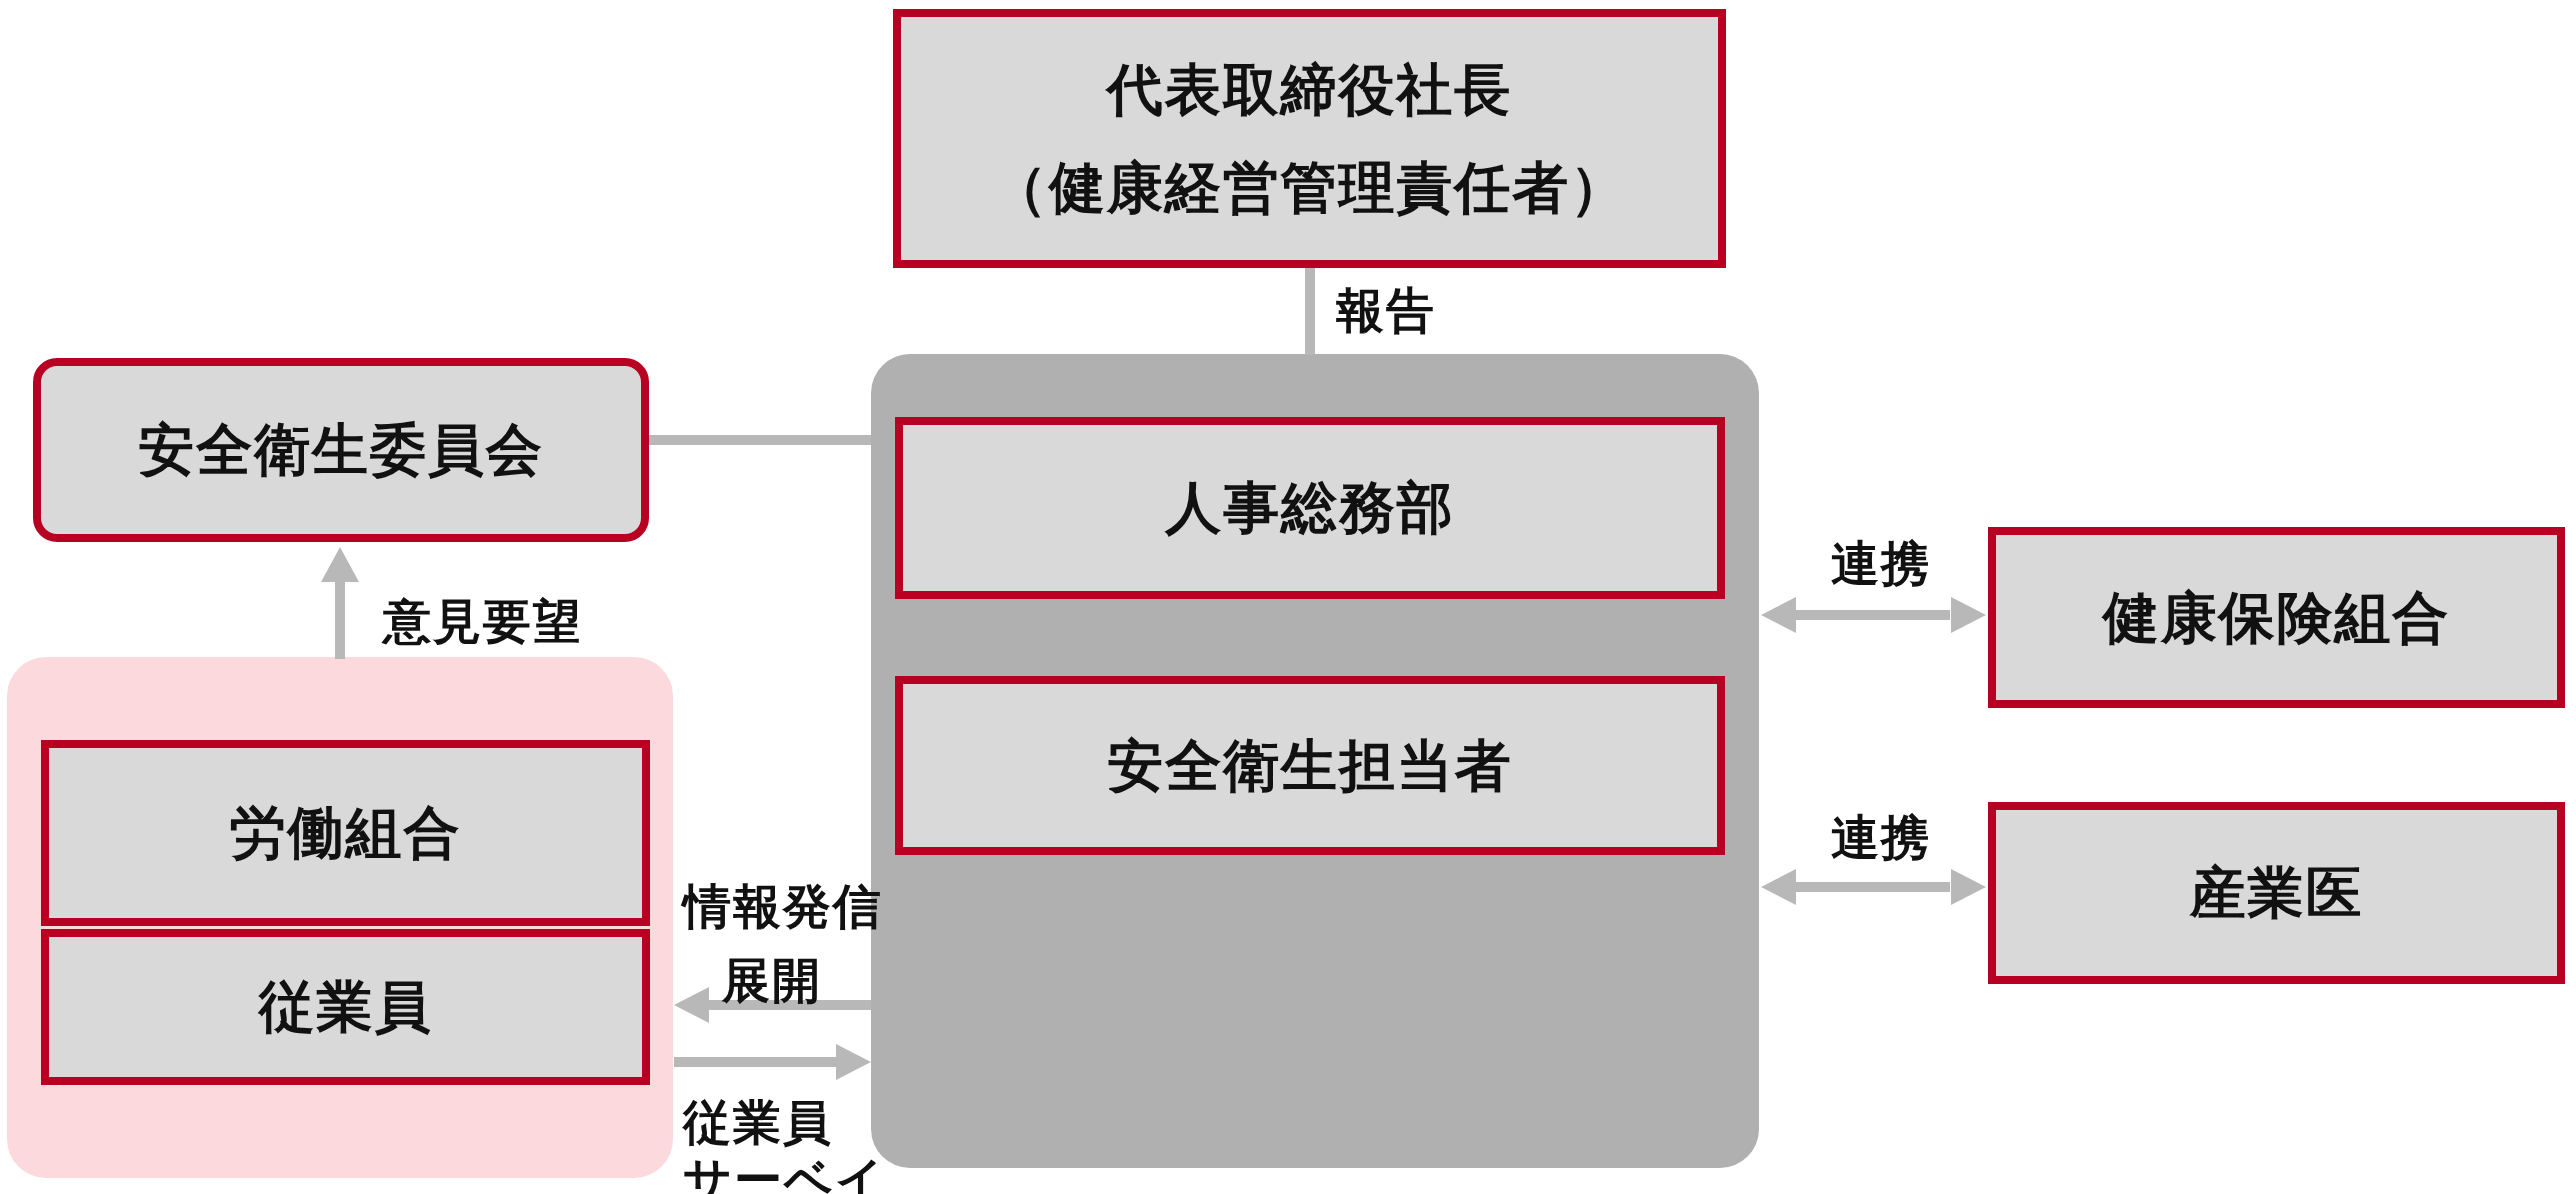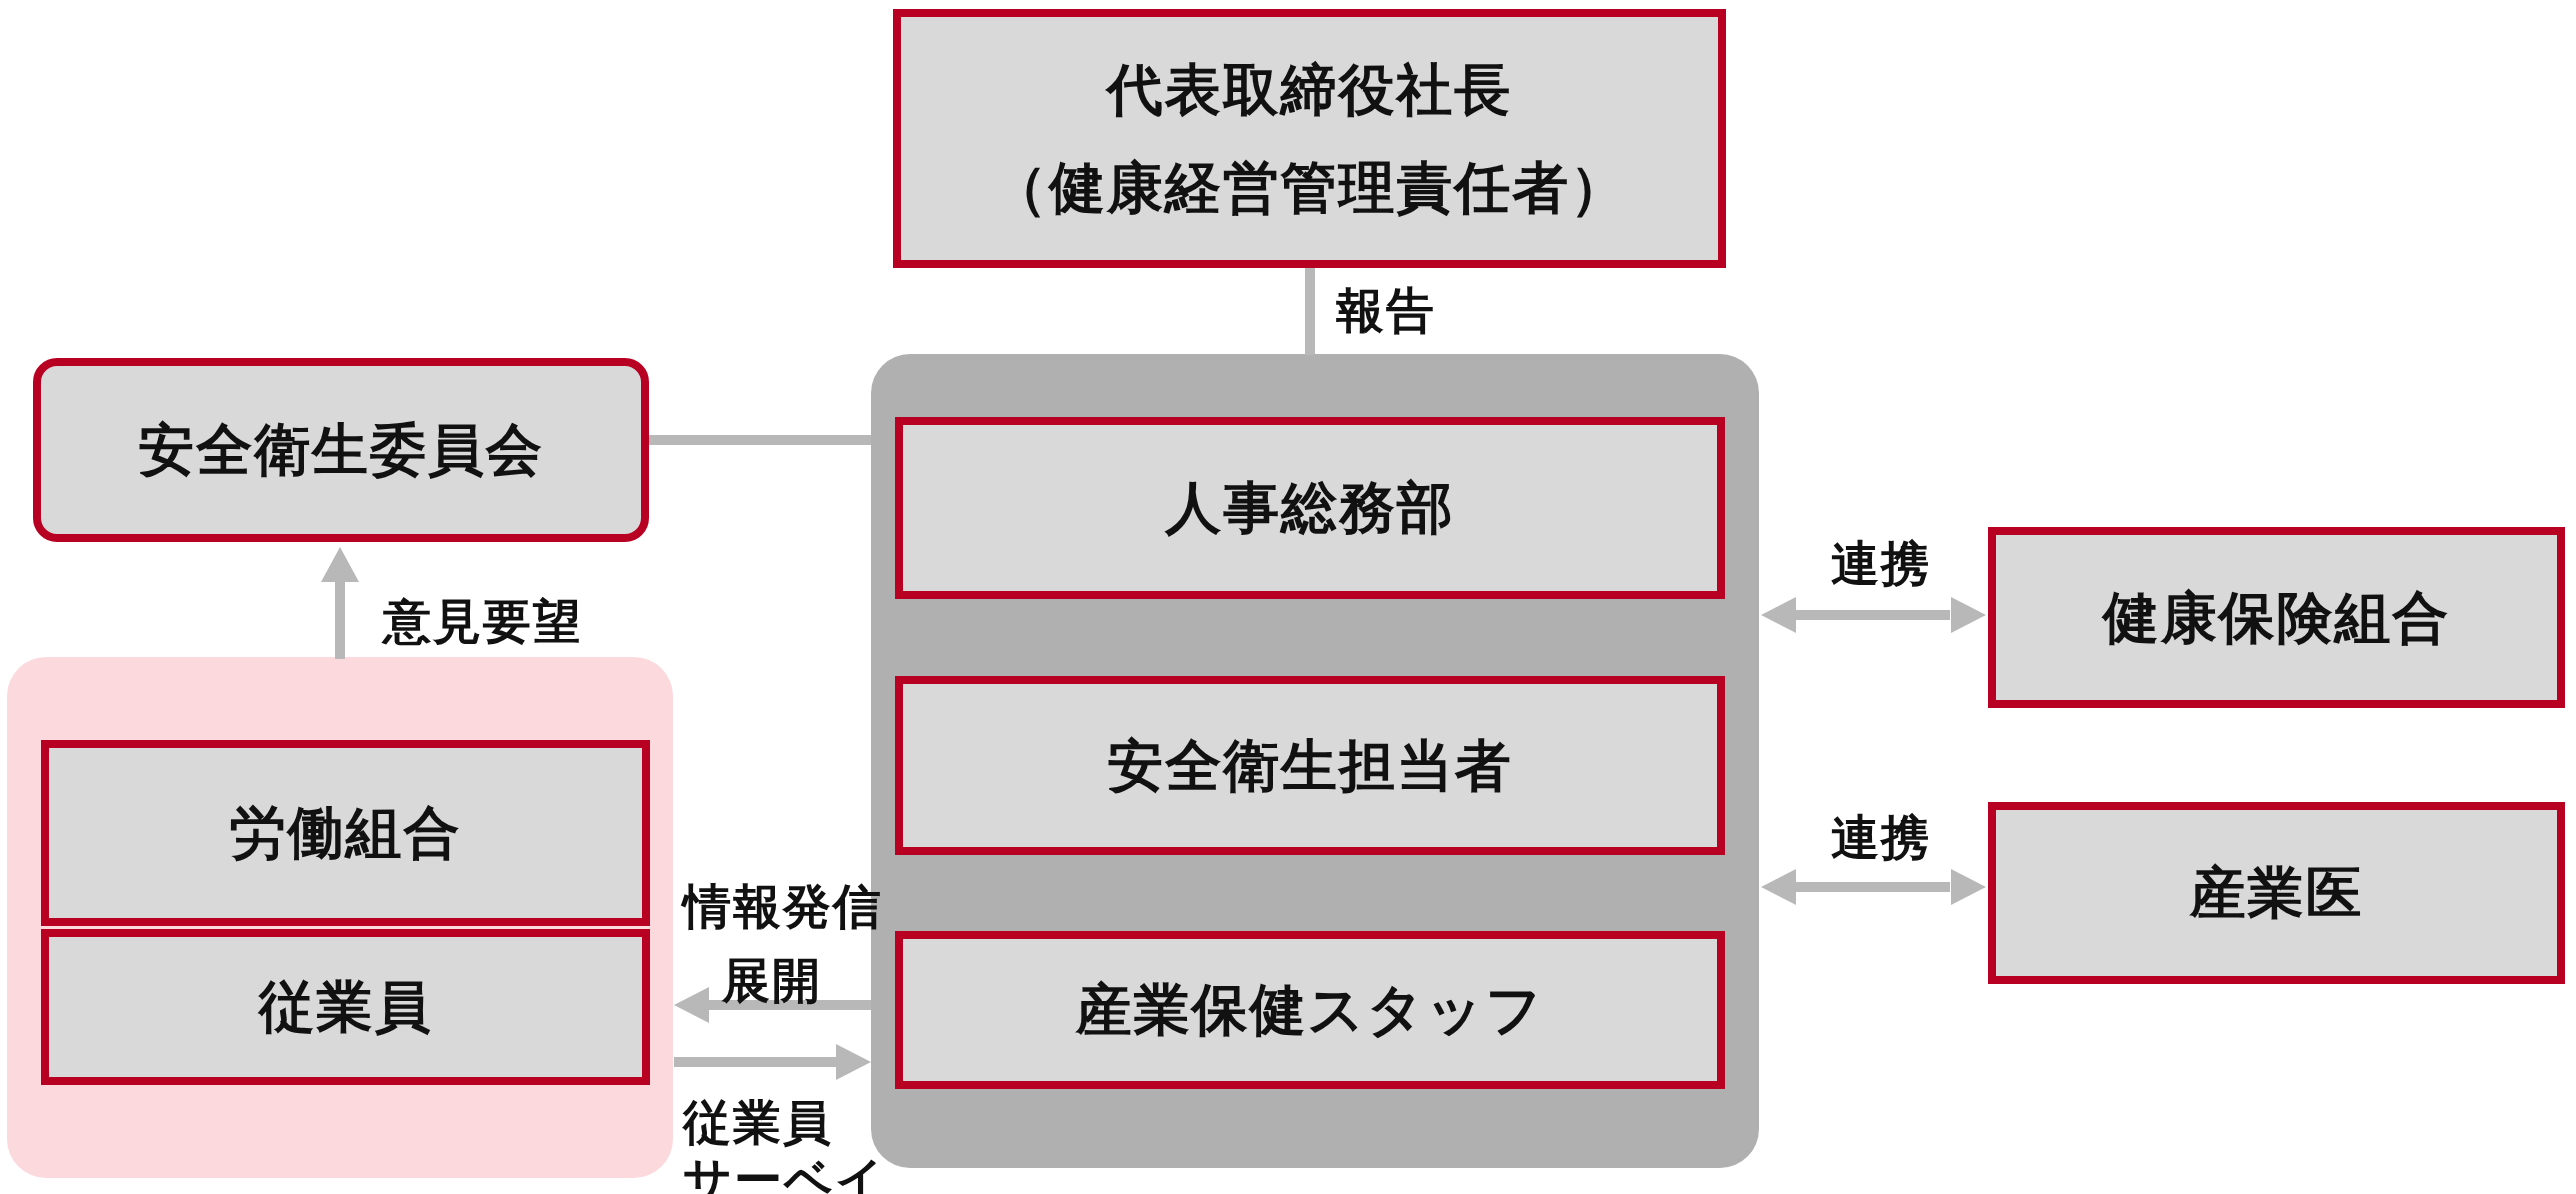--- a/index.html
+++ b/index.html
@@ -127,23 +127,20 @@
   </div>
 
   <div class="box" id="hr-box">
     <div>人事総務部</div>
   </div>
 
   <div class="box" id="safety-officer">
     <div>安全衛生担当者</div>
   </div>
 
-  <div class="box" id="ohs-staff">
-    <div>産業保健スタッフ</div>
-  </div>
 
   <div class="box" id="labor-union">
     <div>労働組合</div>
   </div>
 
   <div class="box" id="employees">
     <div>従業員</div>
   </div>
 
   <div class="box" id="health-insurance">

